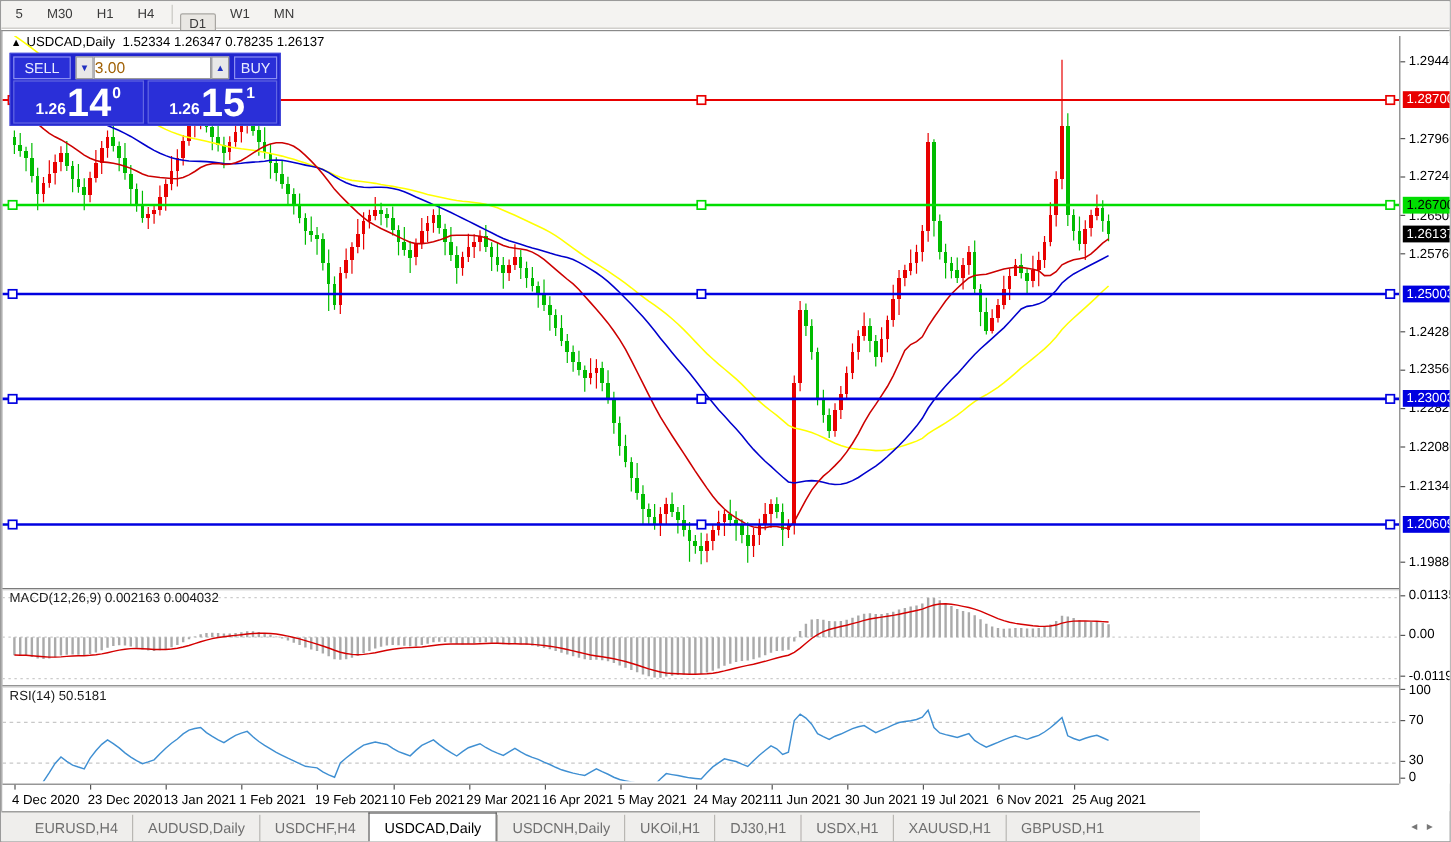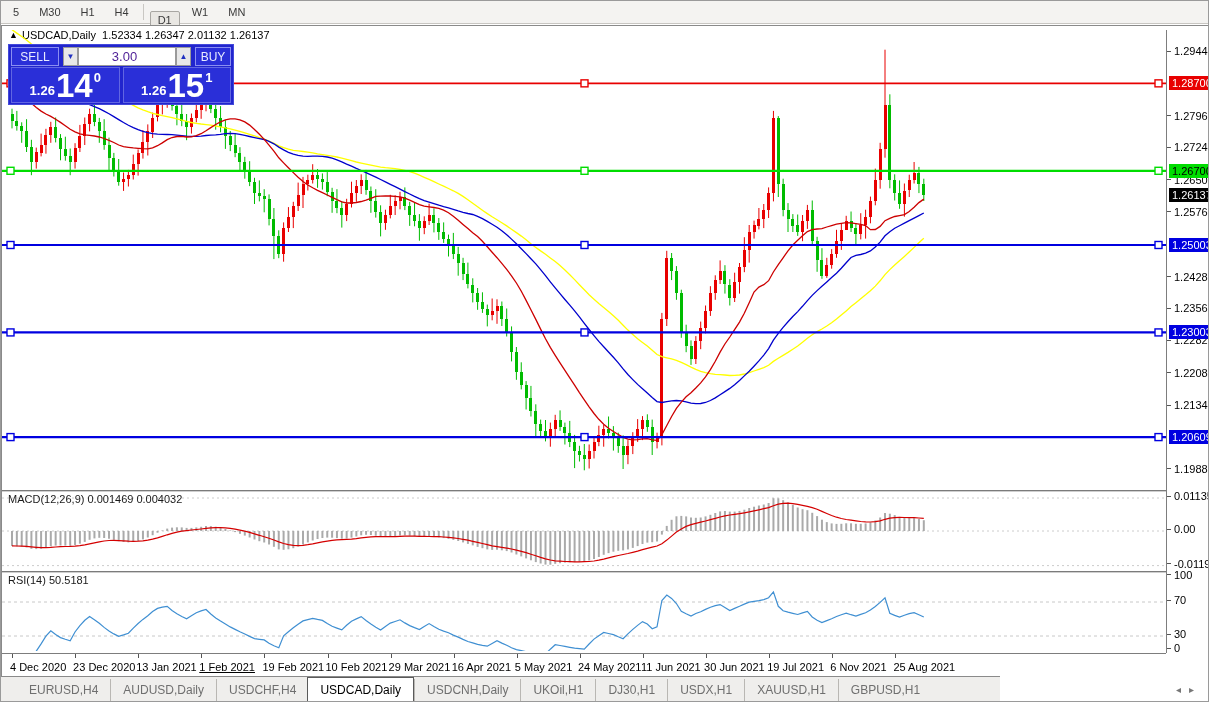--- a/index.html
+++ b/index.html
@@ -38,22 +38,22 @@
   
   #tpanel{position:absolute;left:6px;top:18px;width:226px;height:61px;background:#2125cd;
           border:1px solid #4348da;z-index:10;padding:2px;}
   #tprow1{display:flex;height:19px;}
   .tpbtn{background:#2a2fd8;border:1px solid #8b8ff2;color:#e8ecff;font-size:12px;
          display:flex;align-items:center;justify-content:center;cursor:pointer;}
   #sellbtn{width:48px;margin-right:4px;}
   #buybtn{width:36px;margin-left:4px;flex:0 0 auto;}
   .spinbtn{width:15px;background:#e8e8e8;border:1px solid #9a9a9a;color:#2030c0;font-size:8px;
            display:flex;align-items:center;justify-content:center;cursor:pointer;}
-  #qtybox{flex:1;background:#fff;border:1px solid #9a9a9a;font-size:13px;color:#4c1d95;
-          text-align:center;padding:1px 5px 0 0;}
+  #qtybox{flex:1;background:#fff;border:1px solid #9a9a9a;font-size:13px;color:#a16207;
+          text-align:left;padding:1px 5px 0 0;}
   #tprow2{display:flex;height:36px;margin-top:1px;}
   .bigpx{flex:1;background:#2a2fd8;border:1px solid #6166e2;color:#fff;display:flex;
          align-items:flex-end;justify-content:center;padding-bottom:1px;cursor:pointer;}
   .bigpx .frac{font-size:13px;font-weight:bold;margin-bottom:3px;}
   .bigpx .pips{font-size:33px;font-weight:bold;line-height:30px;margin:0 1px;}
   .bigpx .sup{font-size:13px;font-weight:bold;align-self:flex-start;margin-top:2px;}
   #sellpx{margin-right:3px;}
   
   #tabbar{position:absolute;left:0;top:675px;width:999px;height:27px;background:#efeeec;
           border-top:1px solid #8a8a8a;display:flex;align-items:flex-end;padding-left:16px;}
@@ -75,21 +75,21 @@
       <span class="tfbtn">H1</span>
       <span class="tfbtn">H4</span>
       <span class="tfsep"></span>
       <span class="tfbtn active">D1</span>
       <span class="tfbtn">W1</span>
       <span class="tfbtn">MN</span>
     </div>
 
   <div id="chartwin">
     <span id="collapse">▲</span>
-    <span id="title"><span>USDCAD,Daily</span>&nbsp;&nbsp;<span>1.52334</span> <span>1.26347</span> <span>2.01132</span> <span>1.26137</span></span>
+    <span id="title"><span>USDCAD,Daily</span>&nbsp;&nbsp;<span>1.52334</span> <span>1.26347</span> <span>0.78235</span> <span>1.26137</span></span>
 
     <div id="tpanel">
       <div id="tprow1">
         <div id="sellbtn" class="tpbtn">SELL</div>
         <div class="spinbtn">
             <span>▼</span>
           </div>
         <div id="qtybox">3.00</div>
         <div class="spinbtn">
             <span>▲</span>
@@ -507,21 +507,21 @@
         <line x1="0" y1="302.4" x2="1164" y2="302.4" stroke="#0000e0" stroke-width="2.2"></line>
         <rect x="5" y="298.92564000000016" width="7" height="7" fill="#ffffff" stroke="#0000e0" stroke-width="1.4"></rect>
         <rect x="579" y="298.92564000000016" width="7" height="7" fill="#ffffff" stroke="#0000e0" stroke-width="1.4"></rect>
         <rect x="1153" y="298.92564000000016" width="7" height="7" fill="#ffffff" stroke="#0000e0" stroke-width="1.4"></rect>
         <line x1="0" y1="407.1" x2="1164" y2="407.1" stroke="#0000e0" stroke-width="2.2"></line>
         <rect x="5" y="403.59131999999954" width="7" height="7" fill="#ffffff" stroke="#0000e0" stroke-width="1.4"></rect>
         <rect x="579" y="403.59131999999954" width="7" height="7" fill="#ffffff" stroke="#0000e0" stroke-width="1.4"></rect>
         <rect x="1153" y="403.59131999999954" width="7" height="7" fill="#ffffff" stroke="#0000e0" stroke-width="1.4"></rect>
       </svg>
 
-    <span id="macdlabel"><span>MACD(12,26,9)</span> <span>0.001469</span> <span>0.004032</span></span>
+    <span id="macdlabel"><span>MACD(12,26,9)</span> <span>0.002163</span> <span>0.004032</span></span>
     <svg id="macdpane" width="1164" height="79">
         <line x1="0" y1="6.0" x2="1164" y2="6.0" stroke="#cccccc" stroke-width="1" stroke-dasharray="2,3"></line>
         <line x1="0" y1="39.0" x2="1164" y2="39.0" stroke="#cccccc" stroke-width="1" stroke-dasharray="2,3"></line>
         <line x1="0" y1="73.6" x2="1164" y2="73.6" stroke="#cccccc" stroke-width="1" stroke-dasharray="2,3"></line>
         <line x1="10" y1="39" x2="10" y2="54.1" stroke="#aaaaaa" stroke-width="2"></line>
         <line x1="14.85" y1="39" x2="14.85" y2="54.4" stroke="#aaaaaa" stroke-width="2"></line>
         <line x1="19.7" y1="39" x2="19.7" y2="54.6" stroke="#aaaaaa" stroke-width="2"></line>
         <line x1="24.549999999999997" y1="39" x2="24.549999999999997" y2="55.5" stroke="#aaaaaa" stroke-width="2"></line>
         <line x1="29.4" y1="39" x2="29.4" y2="56.8" stroke="#aaaaaa" stroke-width="2"></line>
         <line x1="34.25" y1="39" x2="34.25" y2="57.1" stroke="#aaaaaa" stroke-width="2"></line>
@@ -763,21 +763,21 @@
         <div class="axlab" style="top: 612px;">0</div>
       </div>
     <div id="daxis">
         <div class="dtick" style="left: 10px;"></div>
         <div class="dlab" style="left: 8px;">4 Dec 2020</div>
         <div class="dtick" style="left: 73.1px;"></div>
         <div class="dlab" style="left: 71.1px;">23 Dec 2020</div>
         <div class="dtick" style="left: 136.2px;"></div>
         <div class="dlab" style="left: 134.2px;">13 Jan 2021</div>
         <div class="dtick" style="left: 199.3px;"></div>
-        <div class="dlab" style="left: 197.3px; text-decoration: underline;">1 Feb 2021</div>
+        <div class="dlab" style="left: 197.3px;">1 Feb 2021</div>
         <div class="dtick" style="left: 262.4px;"></div>
         <div class="dlab" style="left: 260.4px;">19 Feb 2021</div>
         <div class="dtick" style="left: 325.5px;"></div>
         <div class="dlab" style="left: 323.5px;">10 Feb 2021</div>
         <div class="dtick" style="left: 388.6px;"></div>
         <div class="dlab" style="left: 386.6px;">29 Mar 2021</div>
         <div class="dtick" style="left: 451.7px;"></div>
         <div class="dlab" style="left: 449.7px;">16 Apr 2021</div>
         <div class="dtick" style="left: 514.8px;"></div>
         <div class="dlab" style="left: 512.8px;">5 May 2021</div>

